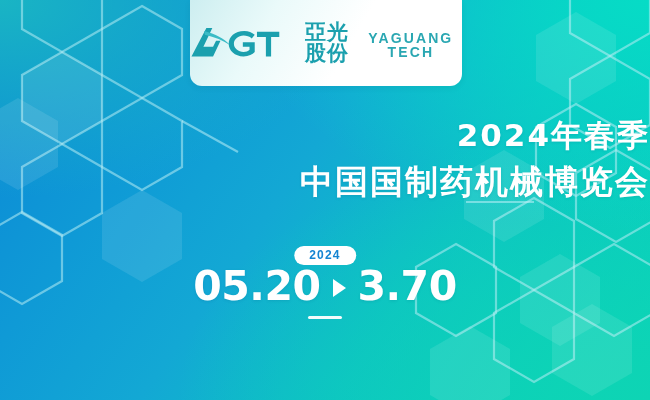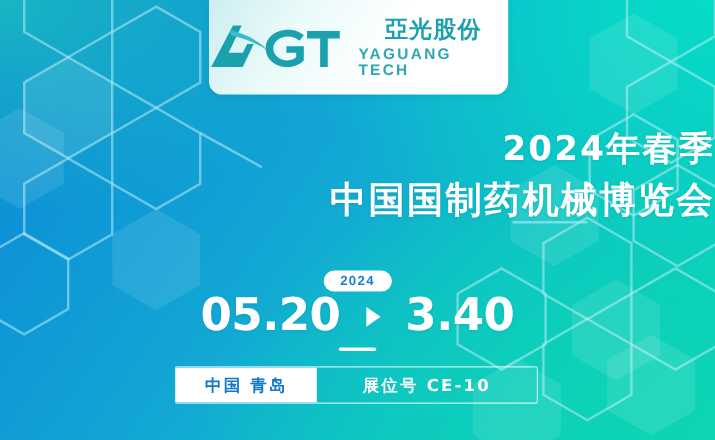--- a/index.html
+++ b/index.html
@@ -40,23 +40,24 @@
     border-bottom-right-radius: 12px;
     box-shadow: 0 2px 7px rgba(0,0,0,0.06);
     display: flex;
     align-items: center;
     justify-content: center;
     gap: 9px;
   }
   .logo-mark { display: block; }
   .logo-words {
     display: flex;
-    flex-direction: column;
+    flex-direction: row;
     align-items: center;
     line-height: 1;
+    text-align: center;
   }
   .logo-cn {
     font-size: 21px;
     font-weight: 700;
     color: #1ba0ae;
     letter-spacing: 1px;
     font-family: "DejaVu Sans", "Liberation Sans", sans-serif;
   }
   .logo-en {
     margin-top: 4px;
@@ -110,21 +111,21 @@
     line-height: 1.2;
   }
   .date-row {
     position: absolute;
     left: 0;
     right: 0;
     top: 266px;
     display: flex;
     align-items: center;
     justify-content: center;
-    gap: 23px;
+    gap: 12px;
     color: #ffffff;
   }
   .date-num {
     font-family: "DejaVu Sans", "Liberation Sans", sans-serif;
     font-size: 41px;
     font-weight: 700;
     letter-spacing: -0.5px;
     line-height: 1;
     text-shadow: 0 1px 3px rgba(0,60,110,0.13);
   }
@@ -250,23 +251,19 @@
   <div class="headline">
     <div class="headline-line1">2024年春季</div>
     <div class="headline-line2">中国国制药机械博览会</div>
   </div>
 
   <div class="year-badge">2024</div>
 
   <div class="date-row">
     <span class="date-num">05.20</span>
     <span class="date-arrow"></span>
-    <span class="date-num">3.40</span>
+    <span class="date-num">3.70</span>
   </div>
 
   <div class="date-rule"></div>
 
-  <div class="info-bar">
-    <div class="info-left">中国 青岛</div>
-    <div class="info-right">展位号 CE-10</div>
-  </div>
 
 </div>
 
 </body></html>

